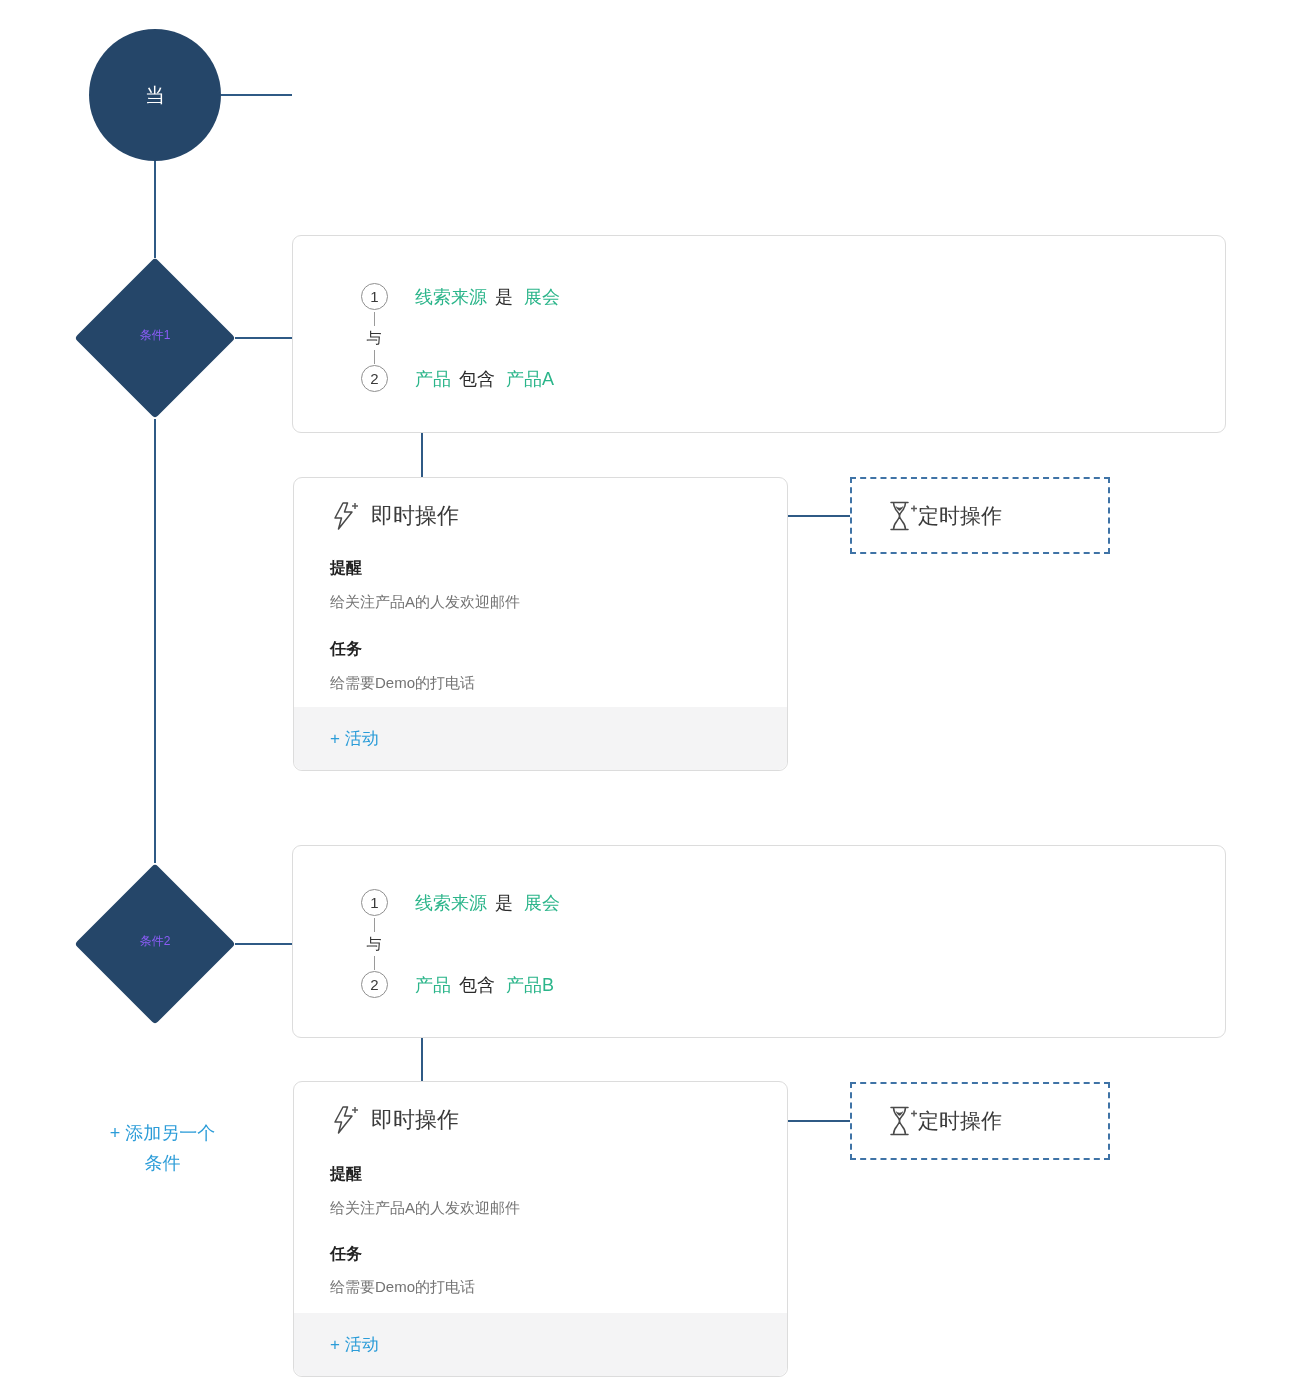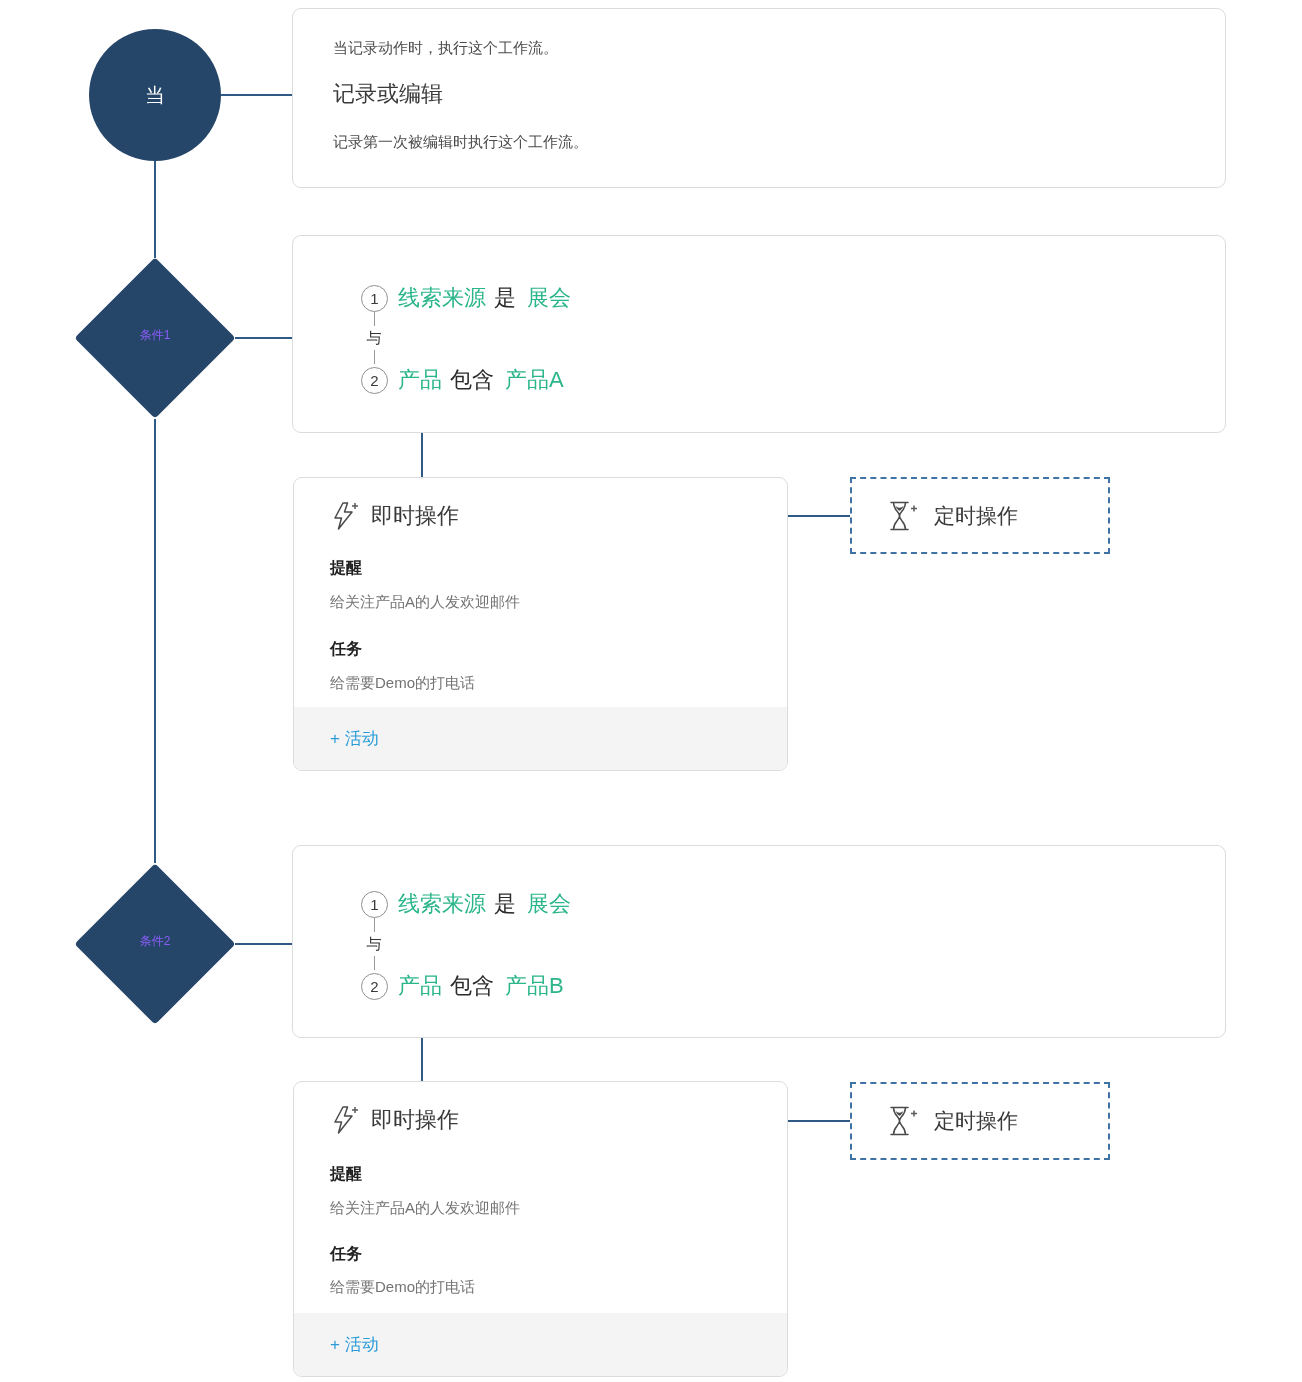--- a/index.html
+++ b/index.html
@@ -25,39 +25,39 @@
   .card{position:absolute;background:#fff;border:1px solid #dcdcdc;border-radius:9px;
     box-sizing:border-box;}
   
   .t-small{position:absolute;left:40px;font-size:15px;color:#4c4c4c;}
   .t-title{position:absolute;left:40px;font-size:22px;color:#3a3a3a;}
   
   .rule-row{position:absolute;left:68px;display:flex;align-items:center;}
   .num-circle{width:27px;height:27px;border:1.5px solid #8f8f8f;border-radius:50%;
     box-sizing:border-box;display:flex;align-items:center;justify-content:center;
     font-size:15px;color:#3a3a3a;background:#fff;flex:none;}
-  .rule-text{margin-left:10px;font-size:22px;white-space:nowrap;}
+  .rule-text{margin-left:27px;font-size:18px;white-space:nowrap;}
   .rf{color:#2bb58a;}
   .rop{color:#2b2b2b;margin:0 8px;}
   .rv{color:#2bb58a;margin-left:3px;}
   .logic-label{position:absolute;left:71px;width:20px;text-align:center;
     font-size:15px;color:#333;line-height:20px;}
   .mini-vline{position:absolute;left:81px;width:0;border-left:1px solid #9a9a9a;}
   
   .ia-header{position:absolute;left:36px;top:22px;display:flex;align-items:center;}
   .ia-title{margin-left:13px;font-size:22px;color:#3a3a3a;}
   .ia-label{position:absolute;left:36px;font-size:16px;font-weight:bold;color:#222;}
   .ia-desc{position:absolute;left:36px;font-size:15px;color:#737373;}
   .ia-footer{position:absolute;left:0;right:0;bottom:0;height:63px;background:#f4f4f5;
     border-radius:0 0 9px 9px;display:flex;align-items:center;}
   .add-link{margin-left:36px;font-size:17px;color:#2b9cd8;cursor:pointer;}
   
   .dashed-card{position:absolute;border:2px dashed #3f73a6;background:#fff;
     box-sizing:border-box;display:flex;align-items:center;padding-left:34px;cursor:pointer;}
-  .sc-title{margin-left:16px;font-size:21px;color:#3a3a3a;}
+  .sc-title{font-size:21px;color:#3a3a3a;}
   
   .add-cond{position:absolute;left:80px;top:1118px;width:165px;text-align:center;
     font-size:18px;line-height:30px;color:#2b9cd8;cursor:pointer;}
   .icon{flex:none;display:block;}
 </style>
 </head>
 <body>
 
 <div class="canvas">
 
@@ -68,25 +68,20 @@
   <div class="vline" style="left:421px;top:433px;height:44px"></div>
   <div class="hline" style="left:788px;top:515px;width:62px"></div>
   <div class="hline" style="left:235px;top:943px;width:57px"></div>
   <div class="vline" style="left:421px;top:1038px;height:43px"></div>
   <div class="hline" style="left:788px;top:1120px;width:62px"></div>
 
   <div class="node-circle">
     <span>当</span>
   </div>
 
-  <div class="card" style="left:292px;top:8px;width:934px;height:180px">
-    <div class="t-small" style="top:30px">当记录动作时，执行这个工作流。</div>
-    <div class="t-title" style="top:70px">记录或编辑</div>
-    <div class="t-small" style="top:124px">记录第一次被编辑时执行这个工作流。</div>
-  </div>
 
   <div class="diamond" style="left:98px;top:281px"></div>
   <div class="diamond-label" style="left:90px;top:327px">条件1</div>
 
   <div class="card" style="left:292px;top:235px;width:934px;height:198px">
     <div class="rule-row" style="top:47px">
       <div class="num-circle">1</div>
       <div class="rule-text">
         <span class="rf">线索来源</span><span class="rop">是</span><span class="rv">展会</span>
       </div>
@@ -168,14 +163,18 @@
 
   <div class="dashed-card" style="left:850px;top:1082px;width:260px;height:78px">
     <svg class="icon" width="32" height="34" viewBox="0 0 32 34">
       <path d="M5 3.5 h17 M5 30.5 h17 M7.5 3.5 c0 8 6 9 6 13.5 c0 4.5 -6 5.5 -6 13.5 M19.5 3.5 c0 8 -6 9 -6 13.5 c0 4.5 6 5.5 6 13.5" fill="none" stroke="#4a4a4a" stroke-width="1.5" stroke-linecap="round"></path>
       <path d="M9.5 6.5 c2 3 6 3 8 0 c-0.7 3 -2.8 4.8 -4 5.3 c-1.2 -0.5 -3.3 -2.3 -4 -5.3 Z" fill="#4a4a4a" stroke="none"></path>
       <path d="M25 9.5 h6 M28 6.5 v6" fill="none" stroke="#5a5a5a" stroke-width="1.5"></path>
     </svg>
     <span class="sc-title">定时操作</span>
   </div>
 
+  <div class="add-cond">
+    <div>+ 添加另一个</div>
+    <div>条件</div>
+  </div>
 
 </div>
 
 </body></html>

